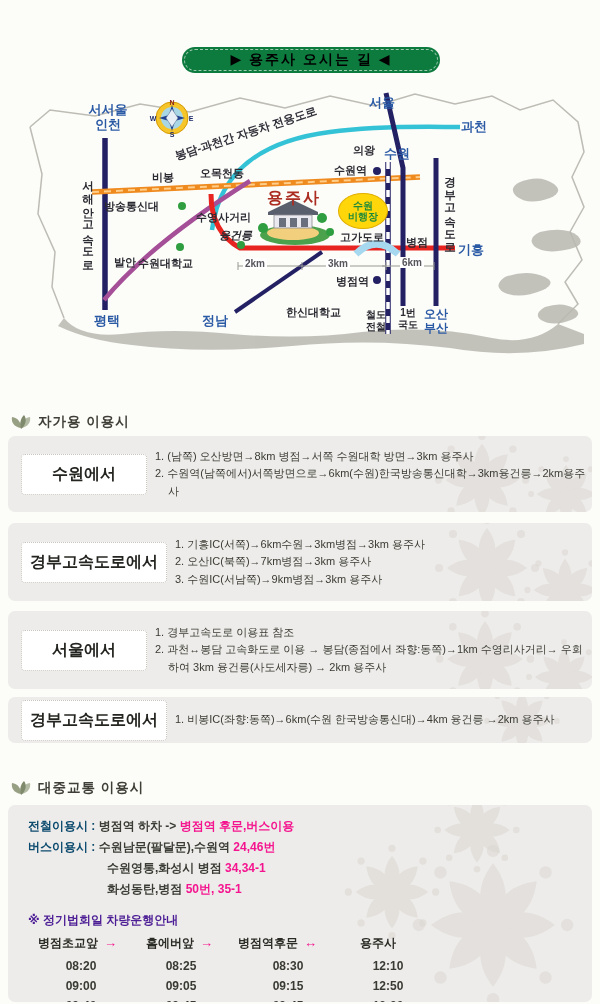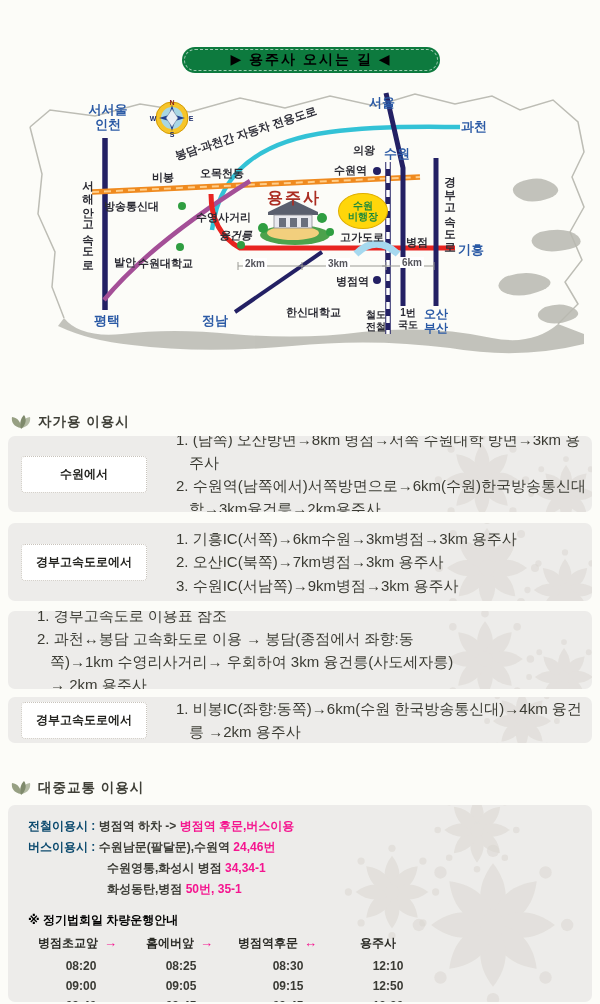--- a/index.html
+++ b/index.html
@@ -24,32 +24,32 @@
            align-items:center;justify-content:center;font-size:10px;font-weight:700;color:#1f8a3a;line-height:1.15;}
   .rot-road-label{position:absolute;left:146px;top:126px;width:200px;text-align:center;
            font-size:11.5px;font-weight:700;color:#31313b;transform:rotate(-18deg);}
   
   .sec-head{position:absolute;left:10px;display:flex;align-items:center;gap:6px;
             font-size:13.5px;font-weight:700;color:#3f3f37;letter-spacing:1px;}
   
   .info-row{position:absolute;left:8px;width:584px;background:#edecea;border-radius:7px;
             display:flex;align-items:center;overflow:hidden;}
   .row-label{background:#fff;border:1px dotted #c8c3bb;border-radius:4px;margin-left:13px;
-             min-width:108px;text-align:center;padding:9px 8px;font-size:12px;font-weight:700;
+             min-width:108px;text-align:center;padding:9px 8px;font-size:16px;font-weight:700;
              color:#242420;white-space:nowrap;position:relative;z-index:2;}
-  .row-content{margin-left:29px;font-size:15px;line-height:1.55;color:#3b3b33;position:relative;z-index:2;}
+  .row-content{margin-left:8px;font-size:11px;line-height:1.55;color:#3b3b33;position:relative;z-index:2;}
   .row-content div{padding-left:13px;text-indent:-13px;}
   .deco{position:absolute;fill:#dbd7d1;opacity:.55;pointer-events:none;}
   
   .transit-box{position:absolute;left:8px;top:805px;width:584px;height:197px;background:#edecea;
                border-radius:7px;overflow:hidden;}
   .t-line{position:relative;z-index:2;margin:0 0 4px 20px;font-size:12px;font-weight:700;color:#3c3c36;}
   .t-label{color:#0c4a6e;}
   .pink{color:#f5148f;}
-  .purple-title{position:relative;z-index:2;margin:14px 0 6px 20px;font-size:12px;font-weight:700;color:#000000;}
+  .purple-title{position:relative;z-index:2;margin:14px 0 6px 20px;font-size:12px;font-weight:700;color:#4c1d95;}
   .sch{position:relative;z-index:2;margin-left:30px;}
   .sch-row{display:grid;grid-template-columns:108px 92px 122px 78px;align-items:center;}
   .sch-head{font-size:12px;font-weight:700;color:#2b2b26;margin-bottom:4px;}
   .sch-head .arrow{color:#f5148f;font-weight:700;margin-left:6px;font-size:13px;}
   .sch-time{font-size:12px;font-weight:700;color:#3a3a34;text-align:center;padding:3px 22px 3px 0;}
 </style>
 </head>
 <body>
 
 <svg width="0" height="0" style="position:absolute">
@@ -239,20 +239,21 @@
     </div>
   </div>
 
   <div class="info-row" style="top:611px;height:78px;">
     <svg class="deco" style="right:55px;top:-4px;width:104px;height:104px;" viewBox="-55 -55 110 110">
         <use href="#flower"></use>
       </svg>
     <svg class="deco" style="right:-12px;top:26px;width:80px;height:80px;" viewBox="-55 -55 110 110">
         <use href="#flower"></use>
       </svg>
+    <div class="row-label">서울에서</div>
     <div class="row-content" style="max-width:430px;">
       <div>1. 경부고속도로 이용표 참조</div>
       <div>2. 과천↔봉담 고속화도로 이용 → 봉담(종점에서 좌향:동쪽)→1km 수영리사거리→ 우회하여 3km 융건릉(사도세자릉) → 2km 용주사</div>
     </div>
   </div>
 
   <div class="info-row" style="top:697px;height:46px;">
     <svg class="deco" style="right:30px;top:-16px;width:80px;height:80px;" viewBox="-55 -55 110 110">
         <use href="#flower"></use>
       </svg>

